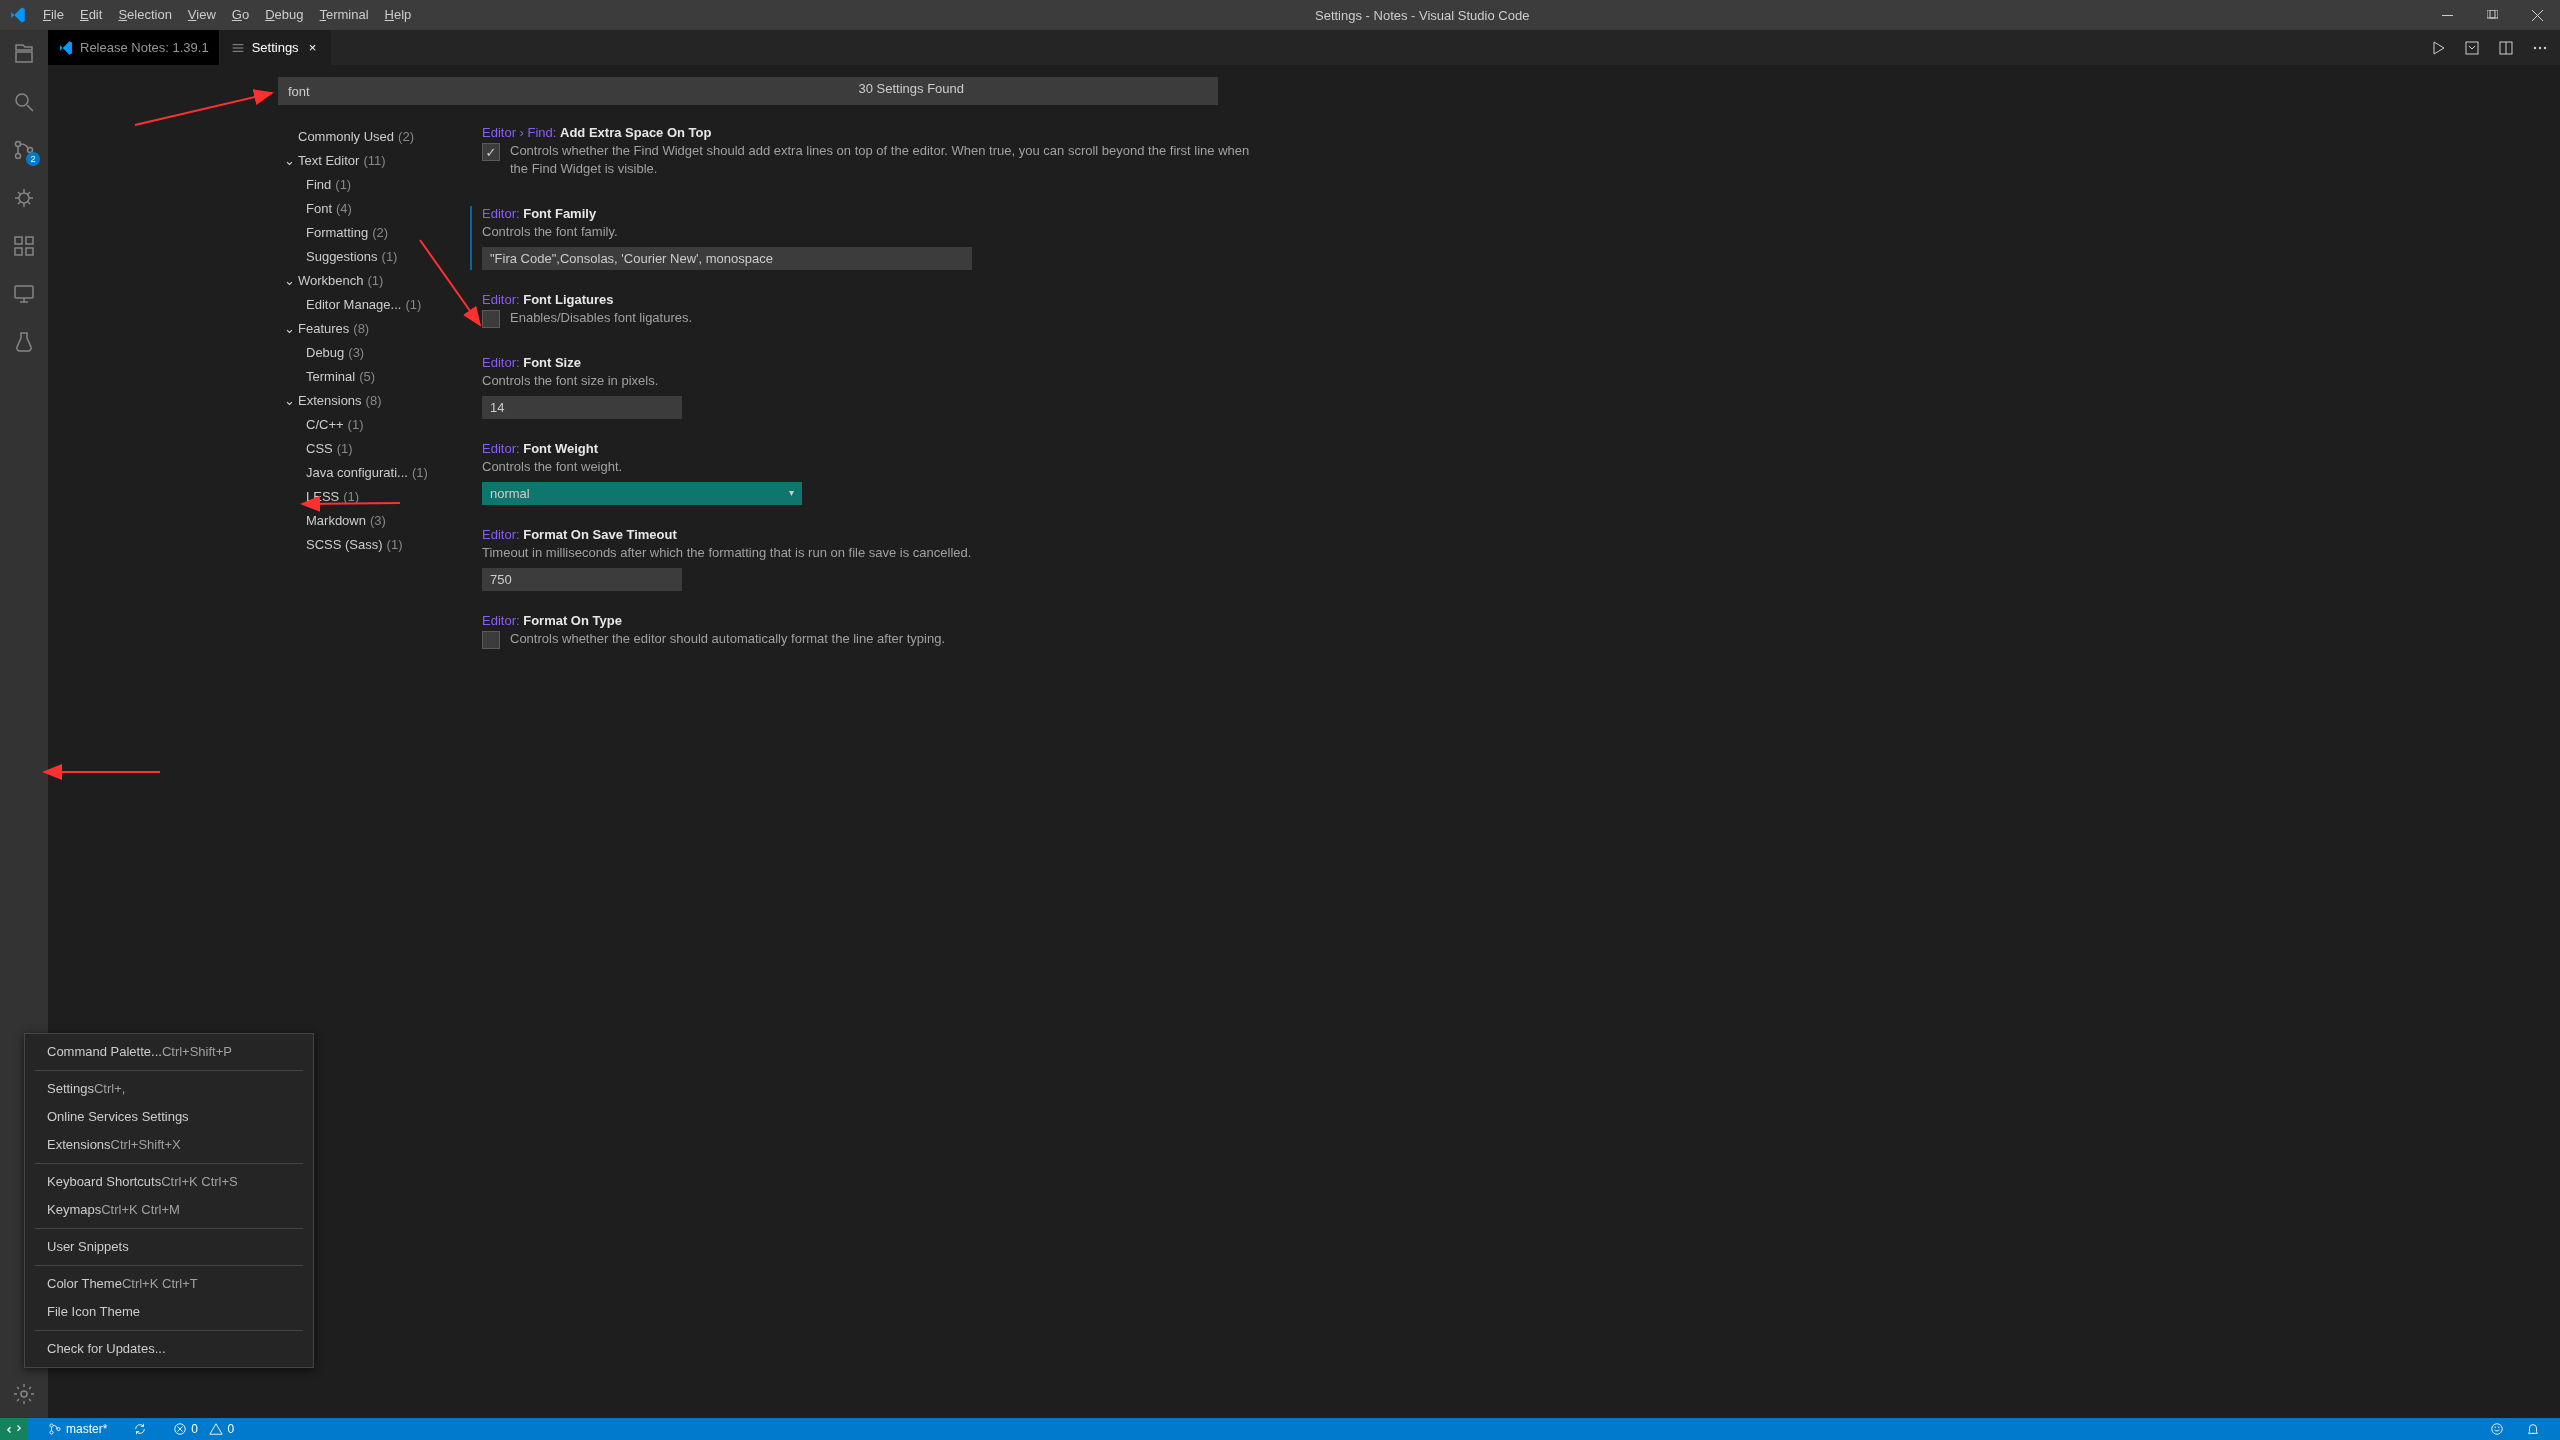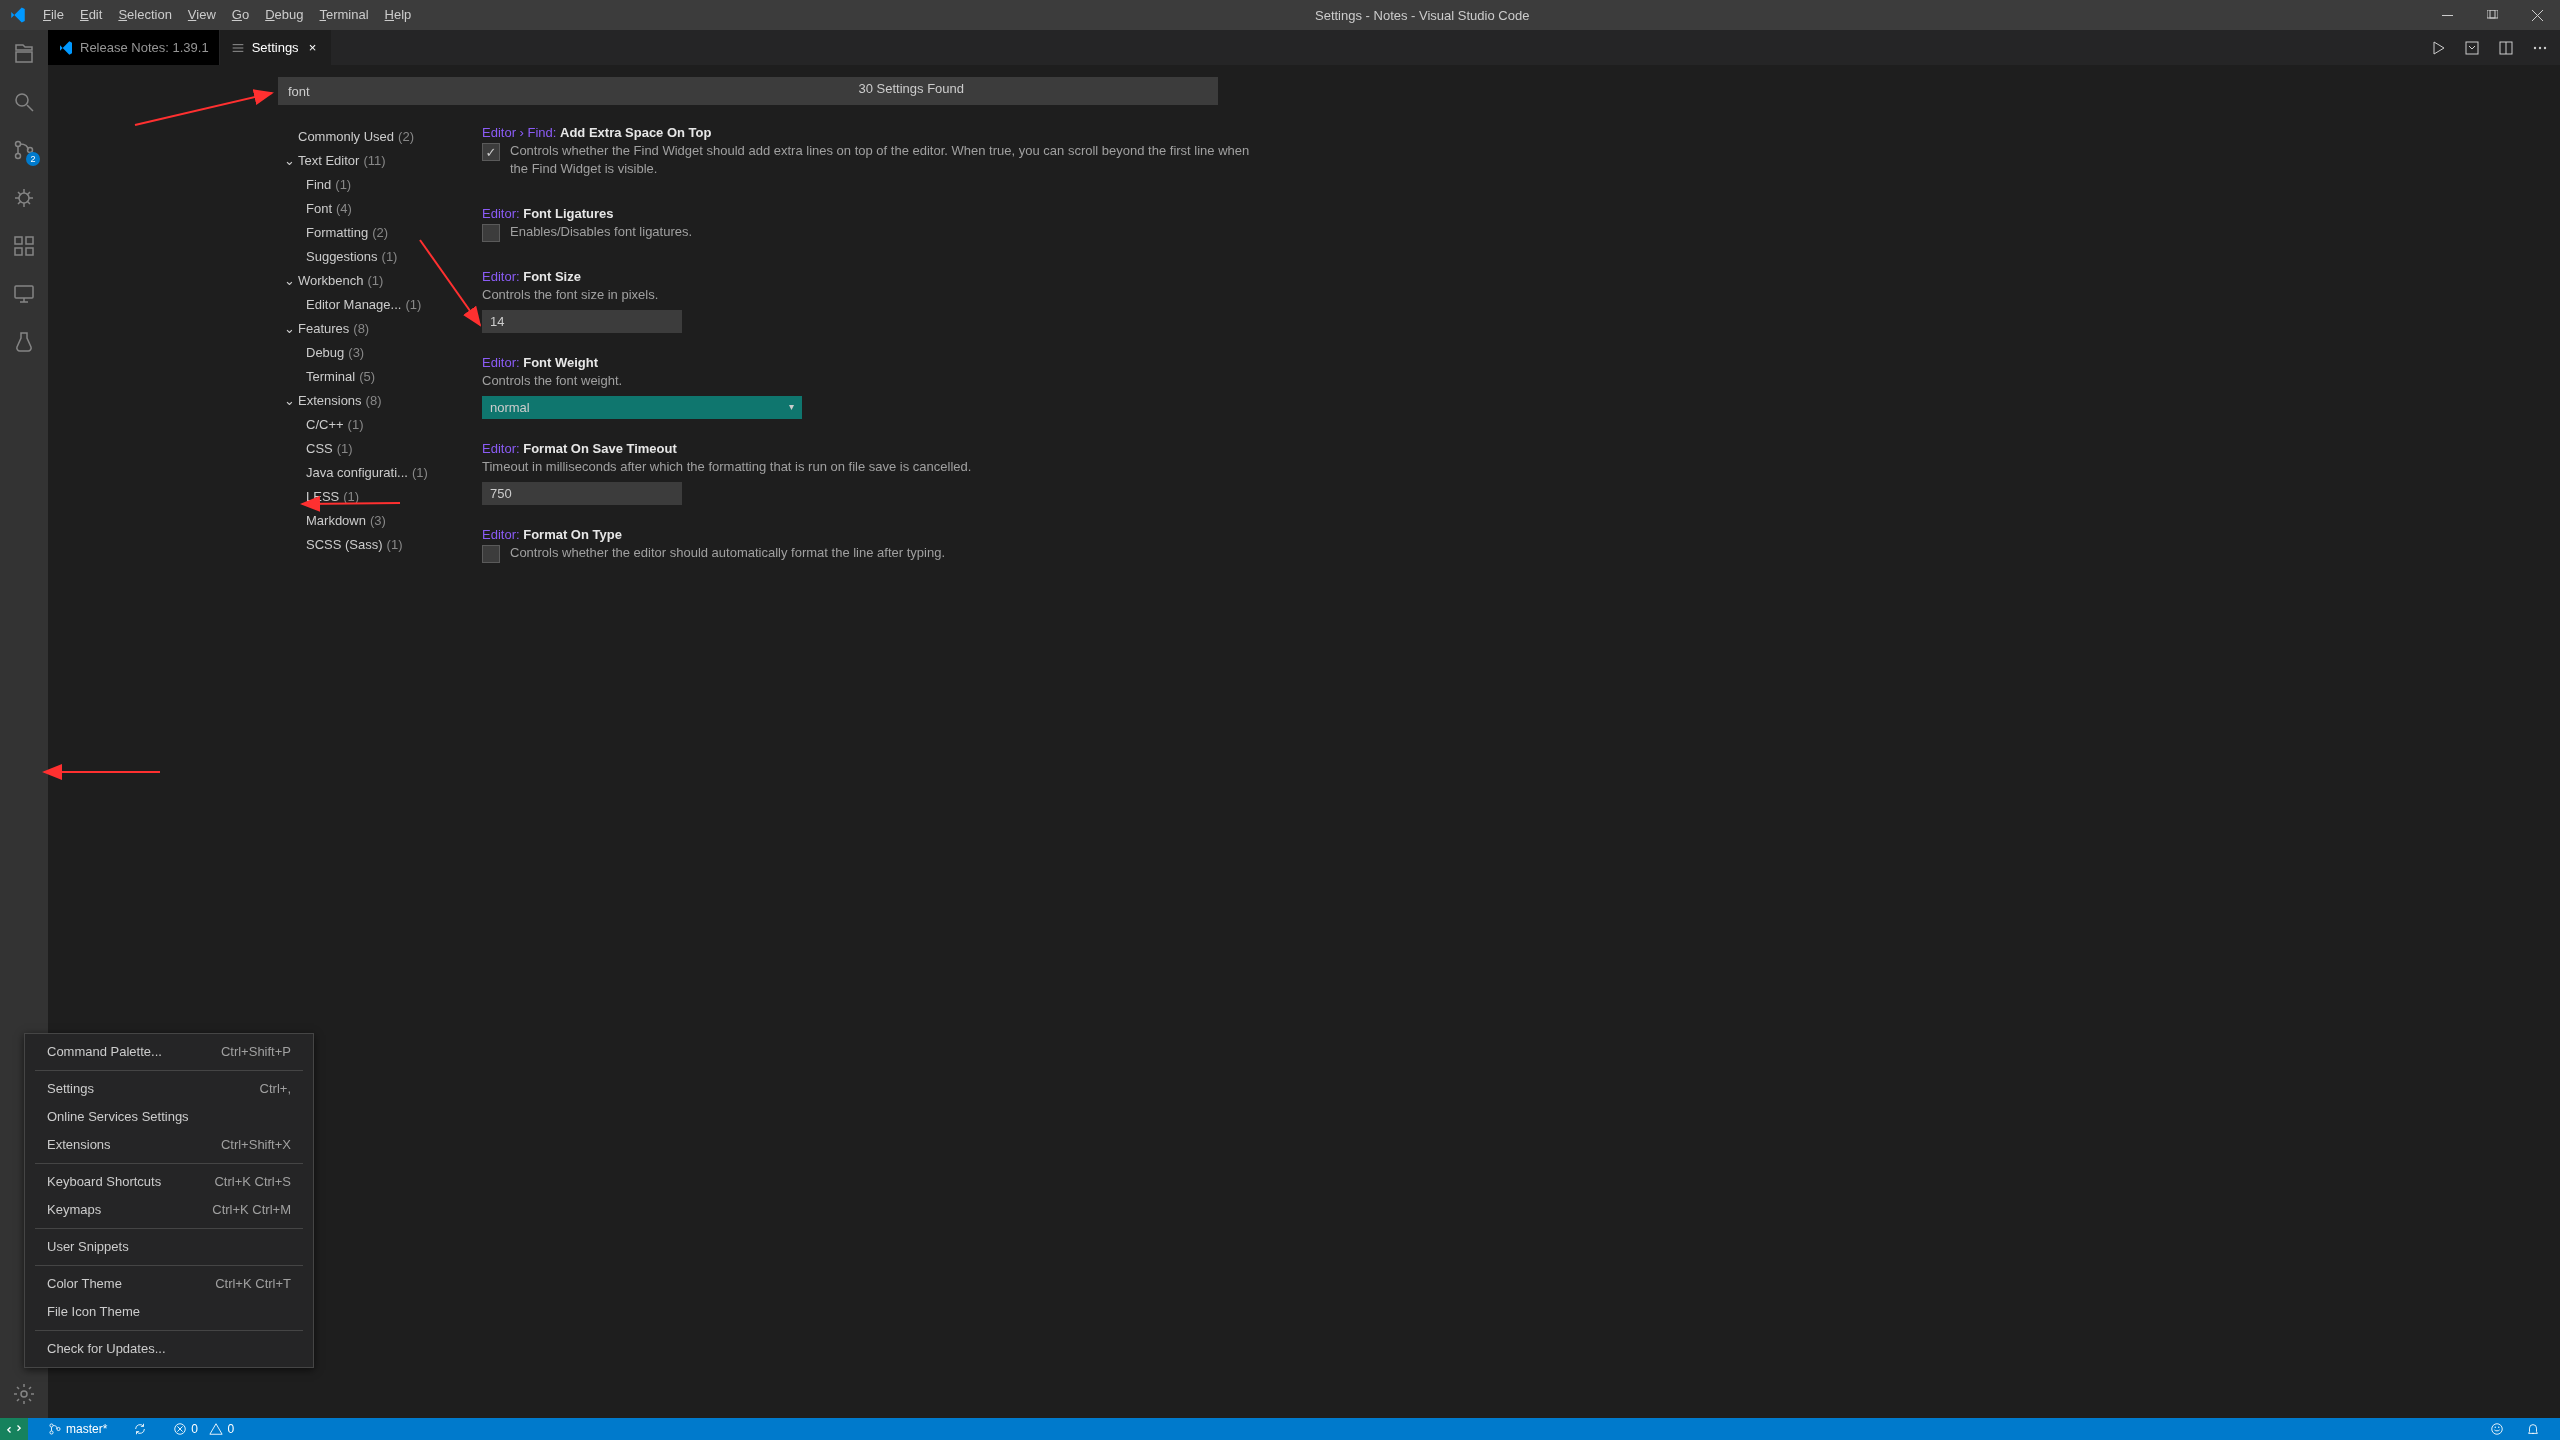--- a/index.html
+++ b/index.html
@@ -66,21 +66,21 @@
 .select-wrap { position: relative; display: inline-block; }
 .select-arrow { position: absolute; right: 8px; top: 5px; font-size: 10px; color: #ccc; pointer-events: none; }
 
 .status-bar { height: 22px; background: #007acc; color: #ffffff; display: flex; align-items: center; font-size: 12px; }
 .status-left { display: flex; align-items: center; gap: 14px; padding-left: 0; }
 .status-item { display: flex; align-items: center; gap: 4px; padding: 0 6px; height: 22px; cursor: pointer; }
 .status-remote { background: #16825d; padding: 0 7px; }
 .status-right { margin-left: auto; display: flex; align-items: center; gap: 10px; padding-right: 14px; }
 
 .context-menu { position: absolute; background: #252526; border: 1px solid #454545; box-shadow: 0 2px 8px rgba(0,0,0,0.6); font-size: 13px; color: #cccccc; min-width: 290px; z-index: 1000; padding: 4px 0; }
-.ctx-item { display: flex; justify-content: space-between; padding: 4px 22px; cursor: pointer; line-height: 20px; }
+.ctx-item { display: flex; justify-content: flex-start; padding: 4px 22px; cursor: pointer; line-height: 20px; }
 .ctx-sep { height: 1px; background: #454545; margin: 4px 10px; }
 .ctx-shortcut { color: #a0a0a0; }
 
 .arrow-svg { position: absolute; pointer-events: none; z-index: 2000; }
 
 @media (max-width: 2560px) {
   body { transform: scale(1.0); }
 }
 </style>
 </head>
@@ -312,20 +312,21 @@
               </div>
             </div>
           <div class="settings-list" id="settings-list">
               <div class="setting">
                 <div class="setting-title"><span class="prefix">Editor › Find: </span><span class="name">Add Extra Space On Top</span></div>
                 <div class="checkbox-row">
                   <div class="checkbox checked"></div>
                   <div class="setting-desc">Controls whether the Find Widget should add extra lines on top of the editor. When true, you can scroll beyond the first line when the Find Widget is visible.</div>
                 </div>
               </div>
+              <div class="setting modified"><div class="setting-title"><span class="prefix">Editor: </span><span class="name">Font Family</span></div><div class="setting-desc">Controls the font family.</div><input class="text-input" value="&quot;Fira Code&quot;,Consolas, 'Courier New', monospace" style=""></div>
               <div class="setting">
                 <div class="setting-title"><span class="prefix">Editor: </span><span class="name">Font Ligatures</span></div>
                 <div class="checkbox-row">
                   <div class="checkbox"></div>
                   <div class="setting-desc">Enables/Disables font ligatures.</div>
                 </div>
               </div>
               <div class="setting"><div class="setting-title"><span class="prefix">Editor: </span><span class="name">Font Size</span></div><div class="setting-desc">Controls the font size in pixels.</div><input class="text-input short" value="14" style=""></div>
               <div class="setting"><div class="setting-title"><span class="prefix">Editor: </span><span class="name">Font Weight</span></div><div class="setting-desc">Controls the font weight.</div><div class="select-wrap"><input class="select-input" value="normal" readonly="" style=""><span class="select-arrow">▾</span></div></div>
               <div class="setting"><div class="setting-title"><span class="prefix">Editor: </span><span class="name">Format On Save Timeout</span></div><div class="setting-desc">Timeout in milliseconds after which the formatting that is run on file save is cancelled.</div><input class="text-input short" value="750" style=""></div>

